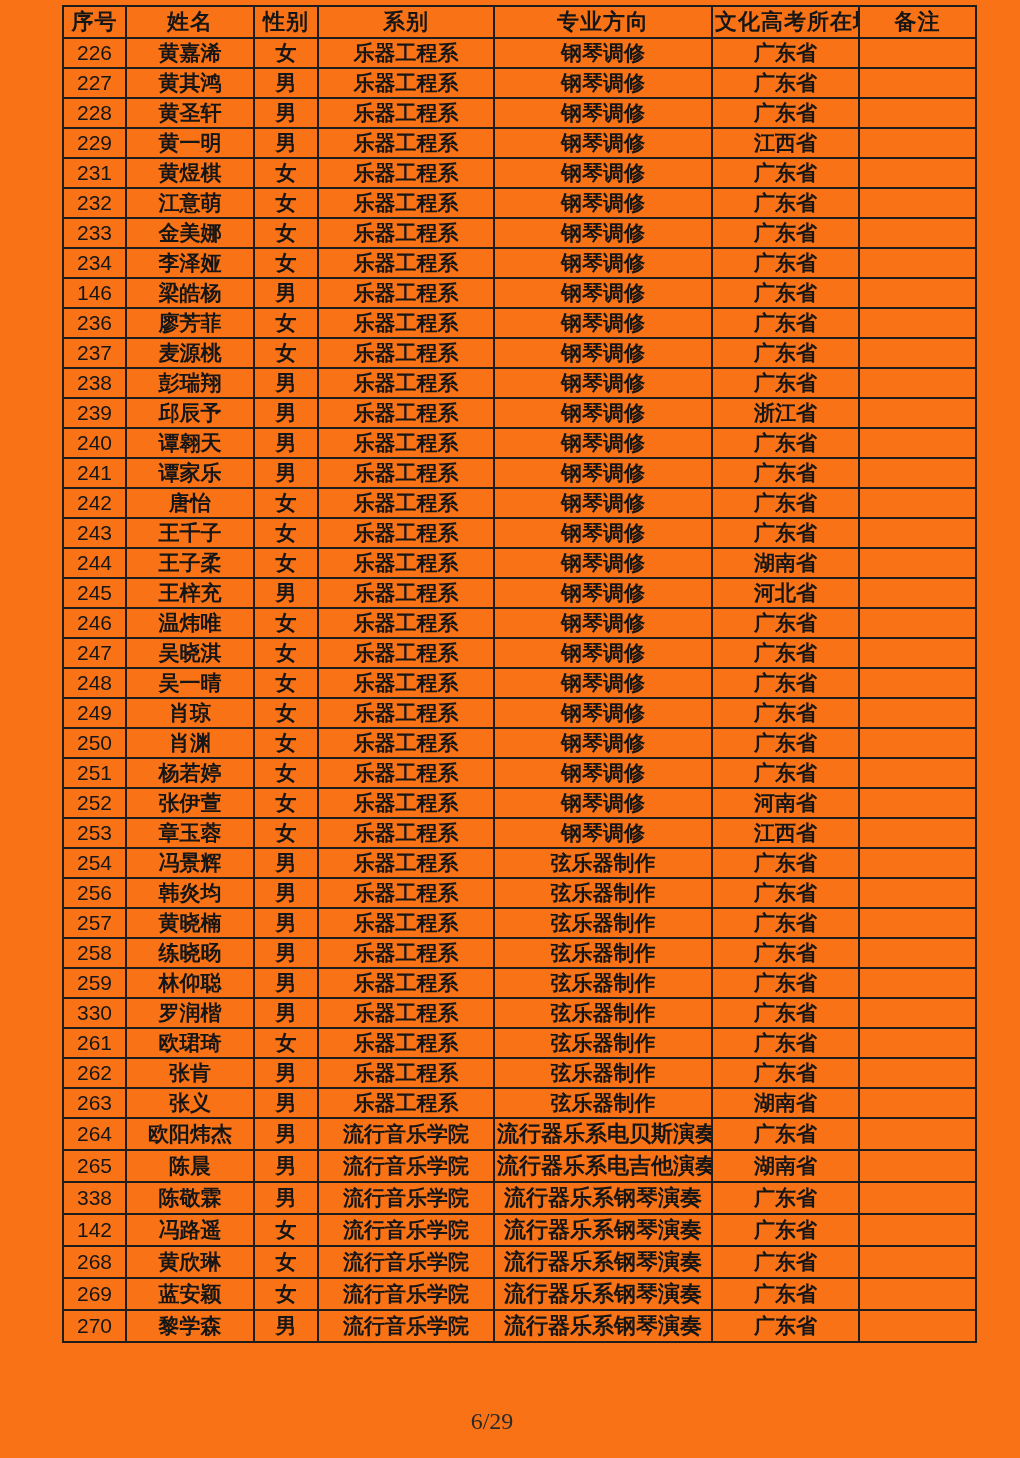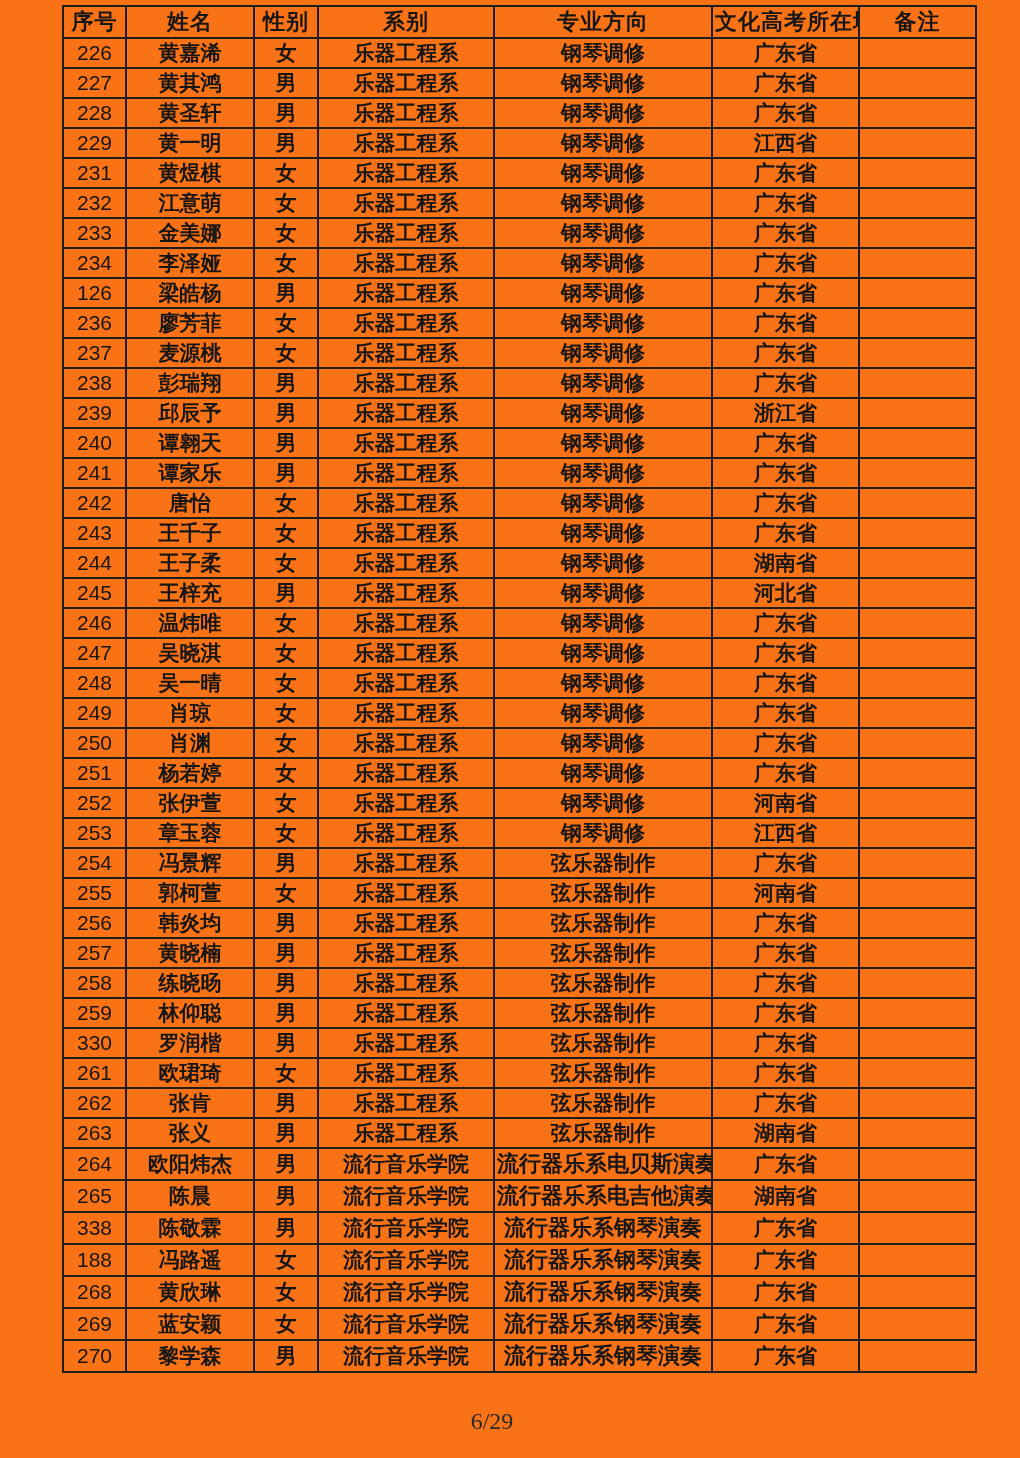--- a/index.html
+++ b/index.html
@@ -156,21 +156,21 @@
         <tr>
           <td class="num">234</td>
           <td>李泽娅</td>
           <td>女</td>
           <td>乐器工程系</td>
           <td>钢琴调修</td>
           <td>广东省</td>
           <td></td>
         </tr>
         <tr>
-          <td class="num">126</td>
+          <td class="num">146</td>
           <td>梁皓杨</td>
           <td>男</td>
           <td>乐器工程系</td>
           <td>钢琴调修</td>
           <td>广东省</td>
           <td></td>
         </tr>
         <tr>
           <td class="num">236</td>
           <td>廖芳菲</td>
@@ -336,29 +336,20 @@
         <tr>
           <td class="num">254</td>
           <td>冯景辉</td>
           <td>男</td>
           <td>乐器工程系</td>
           <td>弦乐器制作</td>
           <td>广东省</td>
           <td></td>
         </tr>
         <tr>
-          <td class="num">255</td>
-          <td>郭柯萱</td>
-          <td>女</td>
-          <td>乐器工程系</td>
-          <td>弦乐器制作</td>
-          <td>河南省</td>
-          <td></td>
-        </tr>
-        <tr>
           <td class="num">256</td>
           <td>韩炎均</td>
           <td>男</td>
           <td>乐器工程系</td>
           <td>弦乐器制作</td>
           <td>广东省</td>
           <td></td>
         </tr>
         <tr>
           <td class="num">257</td>
@@ -444,21 +435,21 @@
         <tr>
           <td class="num">338</td>
           <td>陈敬霖</td>
           <td>男</td>
           <td>流行音乐学院</td>
           <td class="long-text">流行器乐系钢琴演奏</td>
           <td>广东省</td>
           <td></td>
         </tr>
         <tr>
-          <td class="num">188</td>
+          <td class="num">142</td>
           <td>冯路遥</td>
           <td>女</td>
           <td>流行音乐学院</td>
           <td class="long-text">流行器乐系钢琴演奏</td>
           <td>广东省</td>
           <td></td>
         </tr>
         <tr>
           <td class="num">268</td>
           <td>黄欣琳</td>

